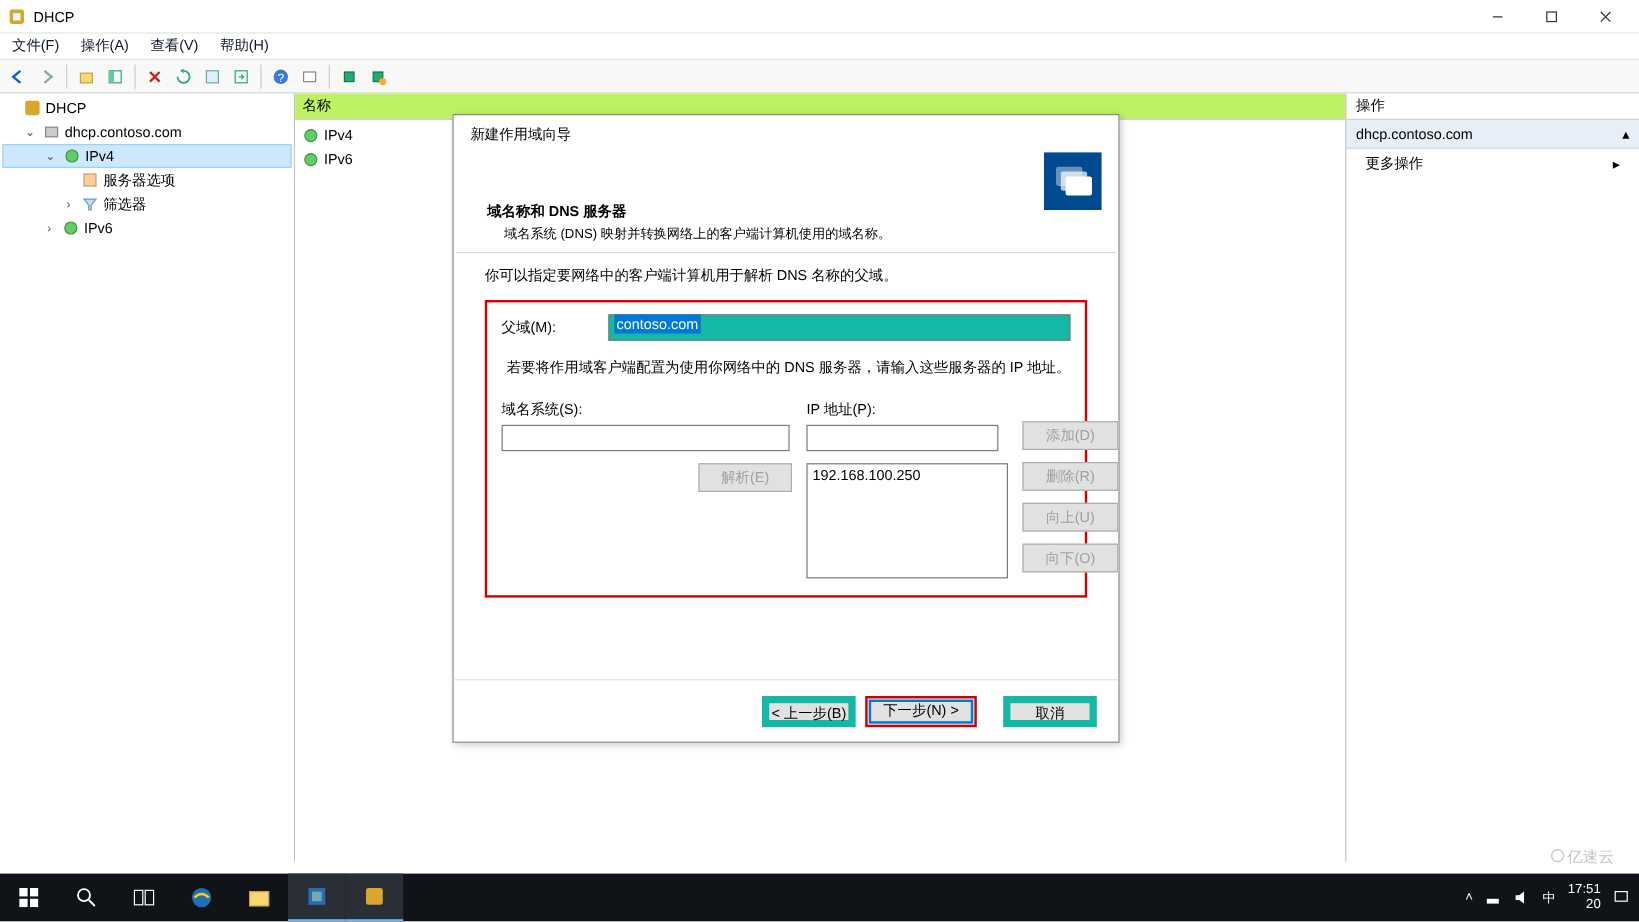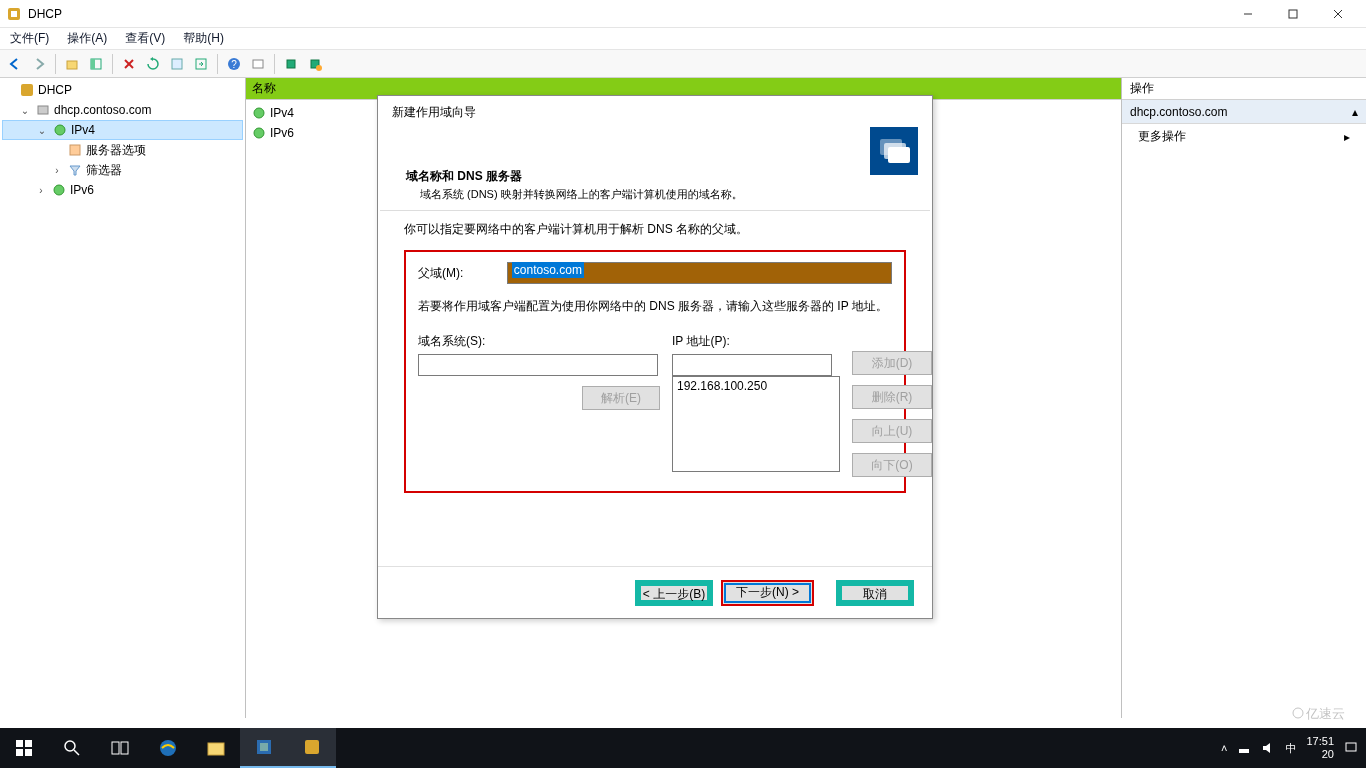--- a/index.html
+++ b/index.html
@@ -33,21 +33,21 @@
 .tree-item .exp { width: 14px; text-align: center; color: #555; font-size: 10px; cursor: pointer; }
 .tree-item .ticon { width: 16px; height: 16px; display: inline-flex; align-items: center; justify-content: center; }
 .tree-item .lbl { }
 .tree-item.selected { background: #cce8ff; border: 1px solid #99d1ff; }
 .tree-item.selected .lbl { }
 .ind1 { padding-left: 16px; }
 .ind2 { padding-left: 32px; }
 .ind3 { padding-left: 48px; }
 
 
-.mid-header { height: 22px; border-bottom: 1px solid #d0d0d0; display: flex; align-items: center; padding-left: 6px; font-size: 12px; background: #84cc16; }
+.mid-header { height: 22px; border-bottom: 1px solid #d0d0d0; display: flex; align-items: center; padding-left: 6px; font-size: 12px; background: #bef264; }
 .mid-list { padding: 3px 6px; font-size: 12px; }
 .mid-list .row { display: flex; align-items: center; height: 20px; gap: 4px; }
 
 
 .act-header { height: 22px; border-bottom: 1px solid #d0d0d0; padding-left: 8px; font-size: 12px; display: flex; align-items: center; font-weight: 400; }
 .act-sub { background: #e6eef7; height: 24px; display: flex; align-items: center; padding: 0 8px; font-size: 12px; justify-content: space-between; border-bottom: 1px solid #d8d8d8; }
 .act-item { padding: 4px 16px; font-size: 12px; display: flex; align-items: center; justify-content: space-between; }
 
 
 .wizard { position: absolute; left: 377px; top: 95px; width: 556px; height: 524px; background: #fff; border: 1px solid #888; box-shadow: 2px 2px 6px rgba(0,0,0,.2); display: flex; flex-direction: column; }
@@ -57,21 +57,21 @@
 .wiz-head-text .h1 { font-size: 12px; font-weight: bold; padding: 4px 14px 2px; }
 .wiz-head-text .h2 { font-size: 11px; padding: 0 28px; color: #000; }
 .wiz-head-icon { width: 48px; height: 48px; background: #004a8f; display: flex; align-items: center; justify-content: center; margin-top: 4px; }
 .wiz-sep { border-top: 1px solid #ddd; margin: 0 2px; }
 .wiz-body { flex: 1; padding: 10px 26px; font-size: 12px; position: relative; }
 .wiz-body p { margin-bottom: 12px; }
 .red-box { border: 2px solid #d40000; padding: 10px 12px 14px; }
 .form-row { display: flex; align-items: center; margin-bottom: 8px; }
 .form-row label { width: 90px; }
 .txt-input { height: 22px; border: 1px solid #7a7a7a; padding: 0 4px; font-size: 12px; background: #fff; }
-.txt-input.sel { background: #a16207; }
+.txt-input.sel { background: #14b8a6; }
 .txt-input .selected-text { background: #0078d7; color: #fff; padding: 1px 2px; }
 .dns-grid { display: grid; grid-template-columns: 242px 168px 80px; column-gap: 12px; align-items: start; }
 .dns-col label { display: block; margin-bottom: 4px; }
 .ip-list { border: 1px solid #7a7a7a; height: 96px; font-size: 12px; padding: 2px 4px; background: #fff; overflow: auto; }
 .btn { height: 24px; min-width: 78px; border: 1px solid #adadad; background: #e1e1e1; font-size: 12px; padding: 0 6px; display: inline-flex; align-items: center; justify-content: center; }
 .btn:disabled, .btn.disabled { color: #a0a0a0; }
 .btn-col { display: flex; flex-direction: column; gap: 10px; }
 .wiz-footer { height: 52px; display: flex; align-items: center; justify-content: flex-end; padding: 0 18px; gap: 8px; border-top: 1px solid #e0e0e0; }
 .nav-btn { height: 26px; min-width: 78px; border: 6px solid #14b8a6; background: #e1e1e1; font-size: 12px; }
 .nav-btn.primary-outline { border: 2px solid #d40000; padding: 1px; }
@@ -320,34 +320,34 @@
     <p>你可以指定要网络中的客户端计算机用于解析 DNS 名称的父域。</p>
 
     <div class="red-box">
       <div class="form-row">
         <label>父域(M):</label>
         <div class="txt-input sel" style="width:390px">
           <span class="selected-text">contoso.com</span>
         </div>
       </div>
 
-      <p style="margin:14px 0 18px;">若要将作用域客户端配置为使用你网络中的 DNS 服务器，请输入这些服务器的 IP 地址。</p>
+      <p style="margin:14px 0 18px;text-align:right;">若要将作用域客户端配置为使用你网络中的 DNS 服务器，请输入这些服务器的 IP 地址。</p>
 
       <div class="dns-grid">
         <div class="dns-col">
           <label>域名系统(S):</label>
           <input class="txt-input" style="width: 240px;" value="">
           <div style="text-align:right;margin-top:10px">
             <button class="btn disabled">解析(E)</button>
           </div>
         </div>
         <div class="dns-col">
           <label>IP 地址(P):</label>
           <input class="txt-input" style="width: 160px; text-align: center;" value="">
-          <div class="ip-list" style="">
+          <div class="ip-list" style="margin-top:10px">
             <div>192.168.100.250</div>
           </div>
         </div>
         <div class="dns-col btn-col" style="padding-top:18px">
           <button class="btn disabled">添加(D)</button>
           <button class="btn disabled">删除(R)</button>
           <button class="btn disabled">向上(U)</button>
           <button class="btn disabled">向下(O)</button>
         </div>
       </div>

